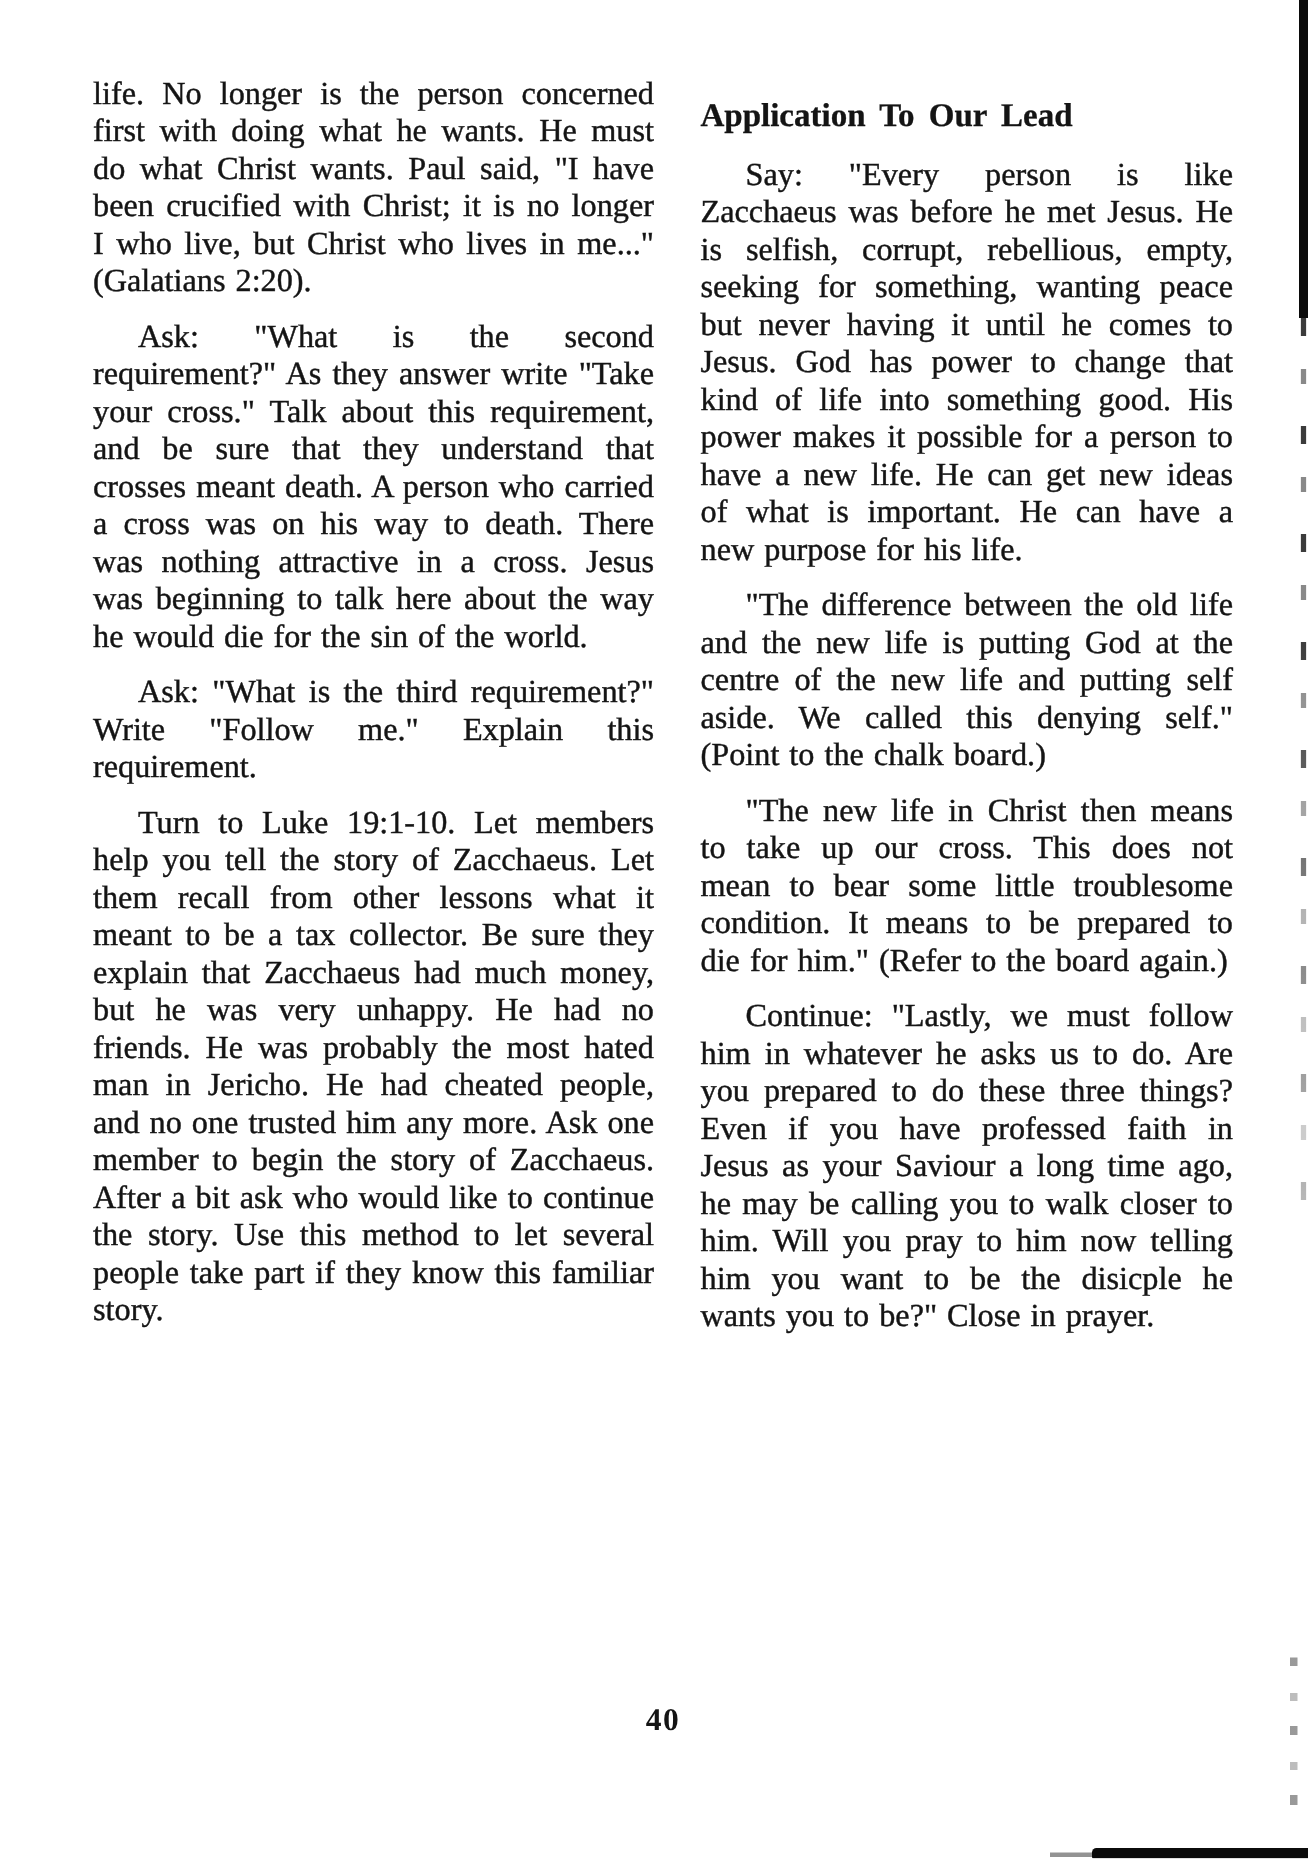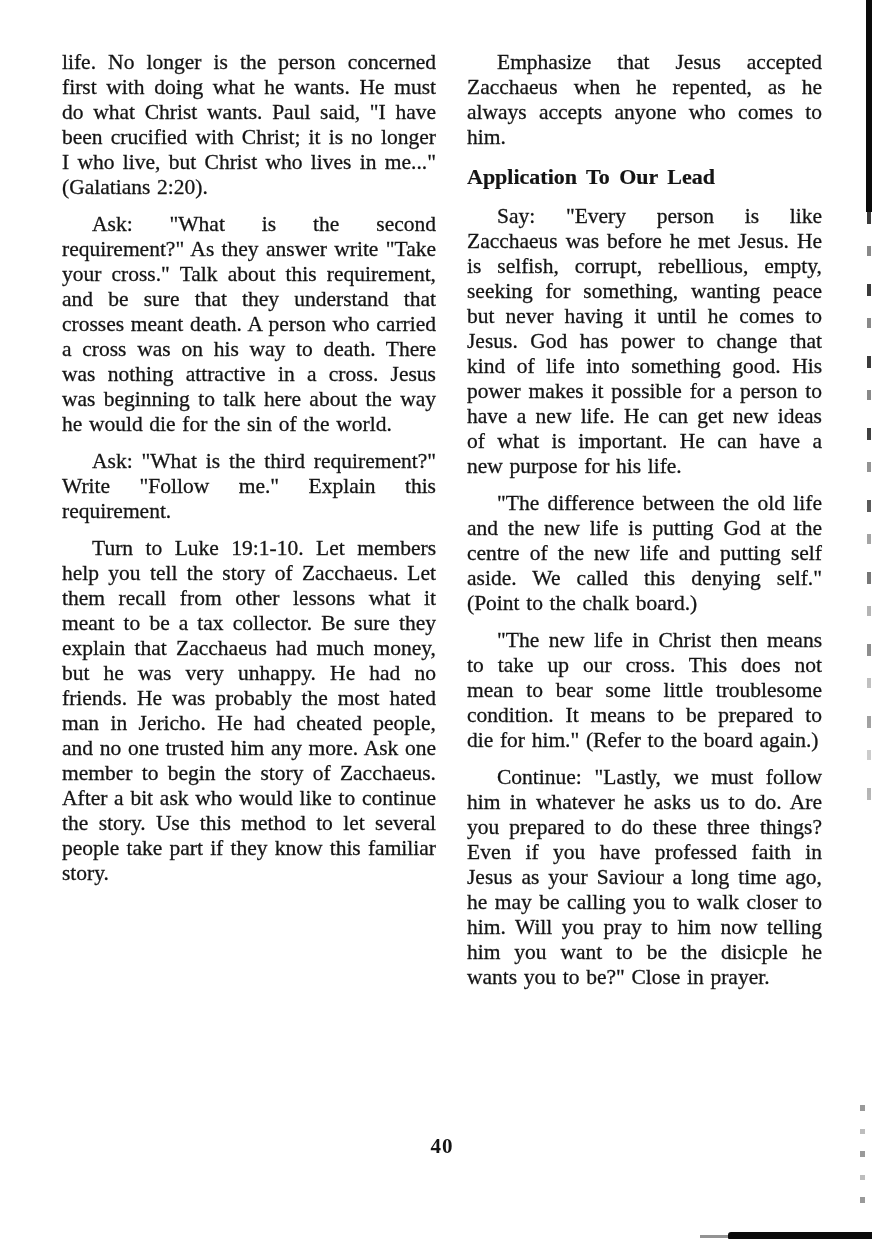--- a/index.html
+++ b/index.html
@@ -83,21 +83,20 @@
 <div class="page">
 
   <div class="col col-left">
     <p class="no-indent">life.  No longer is the person concerned first with doing what he wants.  He must do what Christ wants.  Paul said, "I have been crucified with Christ;  it is no longer I who live, but Christ who lives in me..." (Galatians 2:20).</p>
     <p>Ask:  "What is the second requirement?"  As they answer write "Take your cross."  Talk about this requirement, and be sure that they understand that crosses meant death. A person who carried a cross was on his way to death.  There was nothing attractive in a cross.  Jesus was beginning to talk here about the way he would die for the sin of the world.</p>
     <p>Ask:  "What is the third requirement?"  Write "Follow me." Explain this requirement.</p>
     <p>Turn to Luke 19:1-10.  Let members help you tell the story of Zacchaeus.  Let them recall from other lessons what it meant to be a tax collector.  Be sure they explain that Zacchaeus had much money, but he was very unhappy.  He had no friends.  He was probably the most hated man in Jericho.  He had cheated people, and no one trusted him any more.  Ask one member to begin the story of Zacchaeus.  After a bit ask who would like to continue the story.  Use this method to let several people take part if they know this familiar story.</p>
   </div>
 
   <div class="col col-right">
-    <p>Emphasize that Jesus accepted Zacchaeus when he repented, as he always accepts anyone who comes to him.</p>
     <div class="section-heading">Application To Our Lead</div>
     <p>Say:  "Every person is like Zacchaeus was before he met Jesus. He is selfish, corrupt, rebellious, empty, seeking for something, wanting peace but never having it until he comes to Jesus.  God has power to change that kind of life into something good.  His power makes it possible for a person to have a new life.  He can get new ideas of what is important.  He can have a new purpose for his life.</p>
     <p>"The difference between the old life and the new life is putting God at the centre of the new life and putting self aside.  We called this denying self."  (Point to the chalk board.)</p>
     <p>"The new life in Christ then means to take up our cross.  This does not mean to bear some little troublesome condition.  It means to be prepared to die for him."  (Refer to the board again.)</p>
     <p>Continue:  "Lastly, we must follow him in whatever he asks us to do. Are you prepared to do these three things?  Even if you have professed faith in Jesus as your Saviour a long time ago, he may be calling you to walk closer to him.  Will you pray to him  now telling him you want to be the disicple he wants you to be?" Close in prayer.</p>
   </div>
 
   <div class="page-number">40</div>
 
   <div class="artifact edge-stripe-top"></div>

